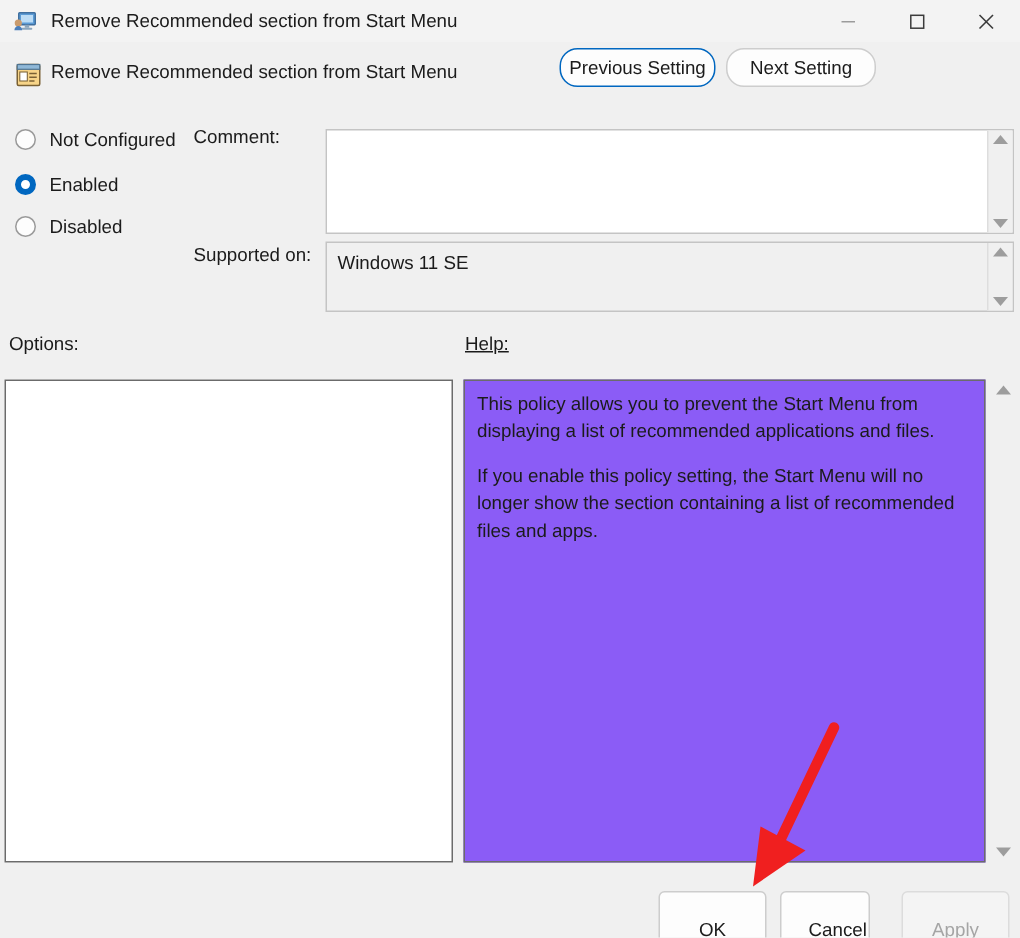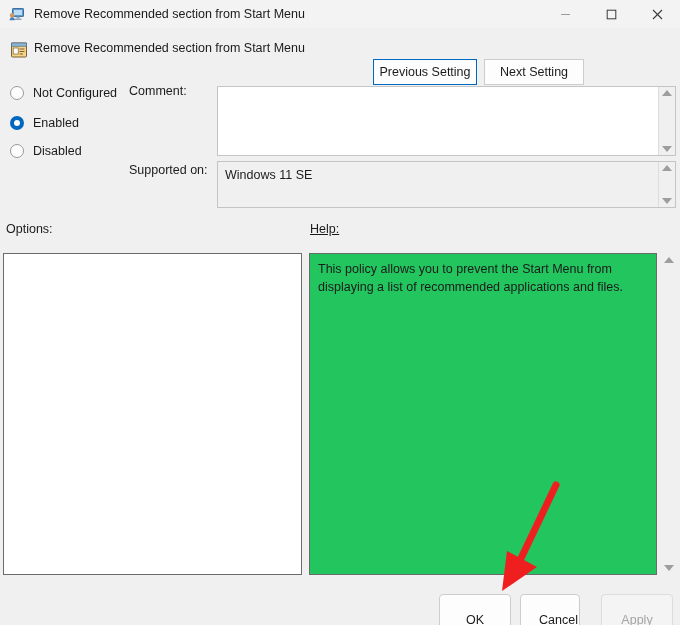--- a/index.html
+++ b/index.html
@@ -59,25 +59,25 @@
     width: 18px; height: 18px;
   }
   #header-title {
     position: absolute;
     left: 34px; top: 41px;
     font-size: 12.5px;
     white-space: nowrap;
   }
   .navbtn {
     position: absolute;
-    top: 59px;
+    top: 32px;
     height: 26px;
     background: #fdfdfd;
     border: 1px solid #cdcdcd;
-    border-radius: 0;
+    border-radius: 12px;
     font-family: "Liberation Sans", sans-serif;
     font-size: 12.5px;
     color: #1b1b1b;
     padding: 0;
     cursor: default;
   }
   #btn-prev-setting {
     left: 373px;
     width: 104px;
     border: 1.5px solid #0067c0;
@@ -188,21 +188,21 @@
     left: 3px; top: 253px;
     width: 299px; height: 322px;
     background: #ffffff;
     border: 1px solid #6b6b6b;
     box-sizing: border-box;
   }
   #help-panel {
     position: absolute;
     left: 309px; top: 253px;
     width: 348px; height: 322px;
-    background: #22c55e;
+    background: #8b5cf6;
     border: 1px solid #6b6b6b;
     box-sizing: border-box;
     padding: 6px 8px;
     overflow: hidden;
   }
   .help-para {
     font-size: 12.5px;
     line-height: 1.45;
     margin: 0 0 12px 0;
     color: #1b1b1b;
@@ -334,20 +334,21 @@
 </div>
 
 <span id="label-options">Options:</span>
 <div id="options-panel">
   <span></span>
 </div>
 
 <span id="label-help">Help:</span>
 <div id="help-panel">
   <p class="help-para">This policy allows you to prevent the Start Menu from displaying a list of recommended applications and files.</p>
+  <p class="help-para">If you enable this policy setting, the Start Menu will no longer show the section containing a list of recommended files and apps.</p>
 </div>
 <div id="help-scrollbar">
   <span class="tri-up"></span>
   <span class="tri-dn"></span>
 </div>
 
 <button class="footbtn" id="btn-ok">OK</button>
 <button class="footbtn" id="btn-cancel">Cancel</button>
 <button class="footbtn" id="btn-apply" disabled="">Apply</button>
 

